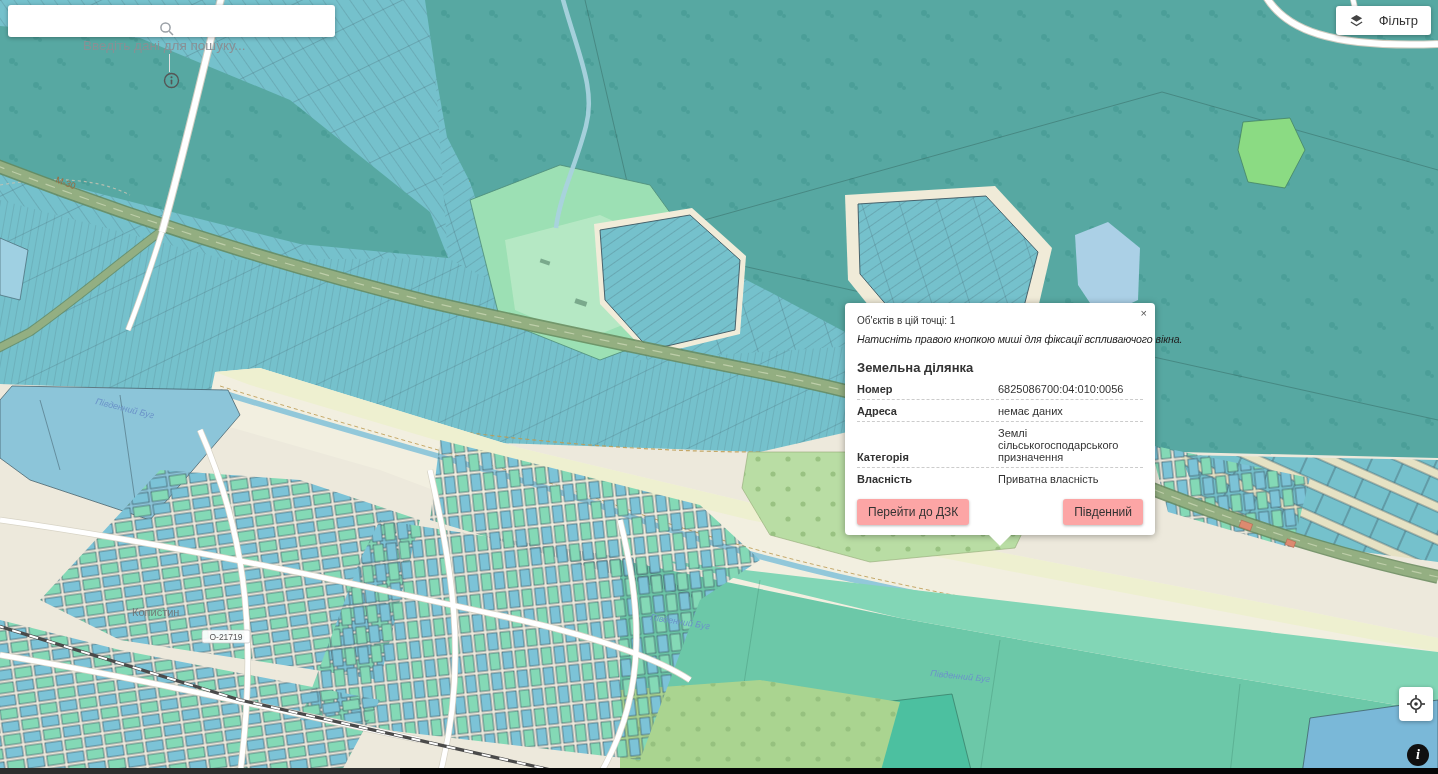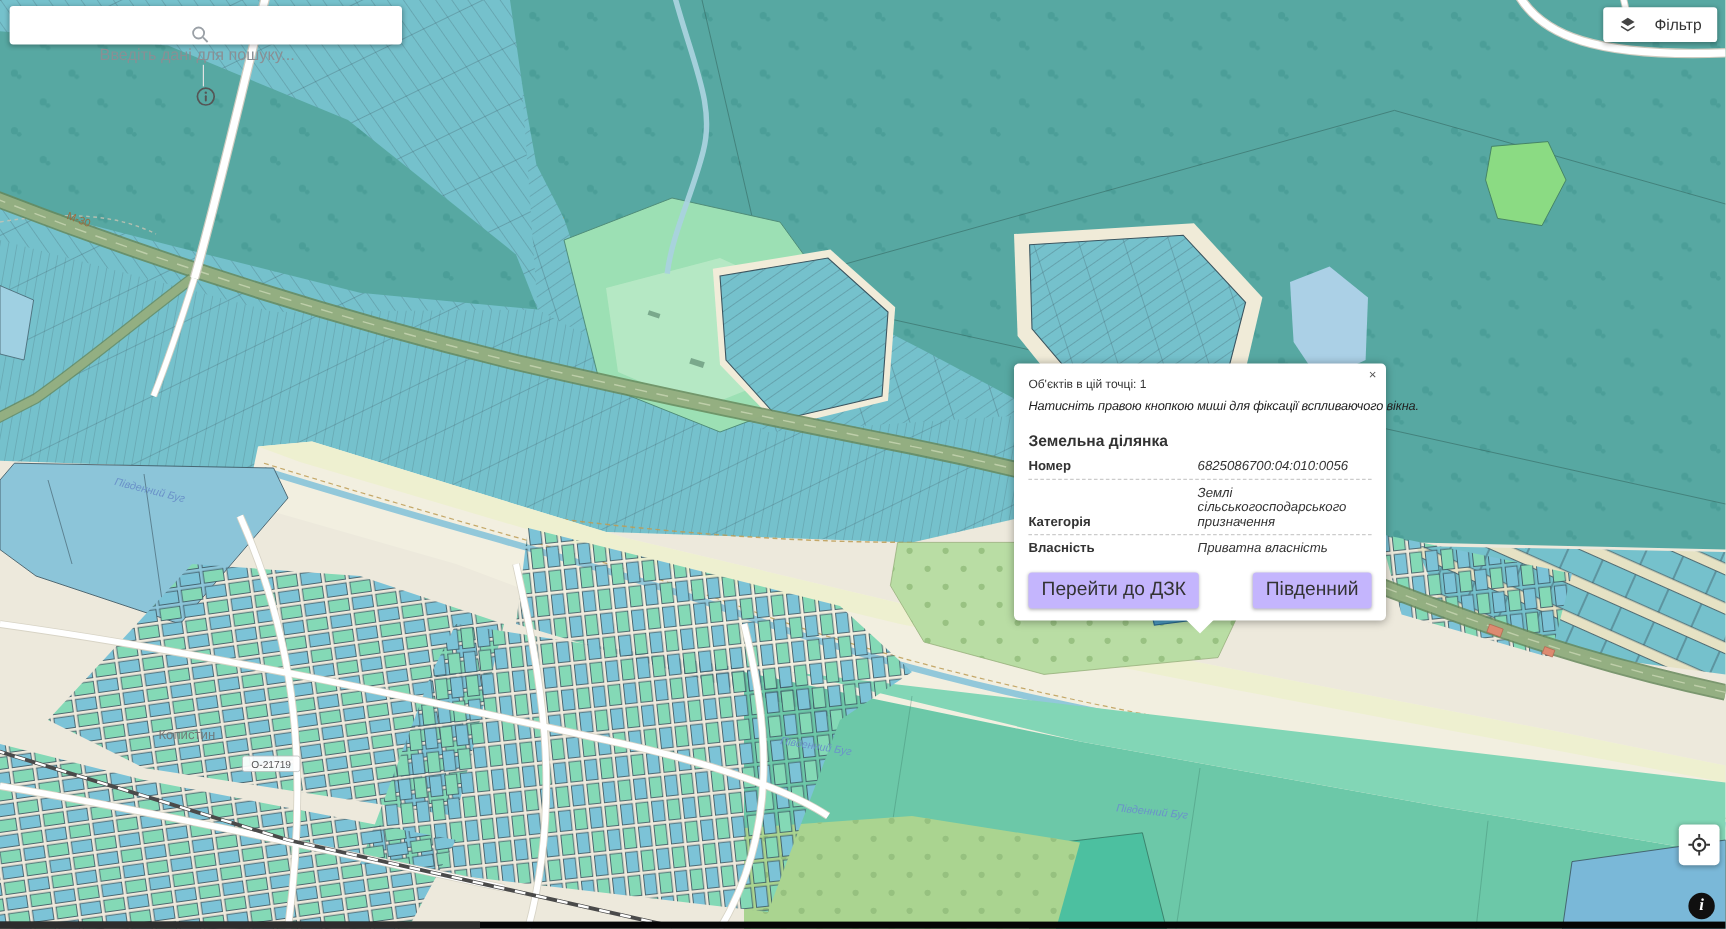--- a/index.html
+++ b/index.html
@@ -39,25 +39,25 @@
   .popup-close{
     position:absolute;top:5px;right:8px;font-size:11px;line-height:11px;color:#555;
     background:none;border:none;cursor:pointer;padding:0;font-family:inherit;
   }
   .objline{font-size:10px;margin:3px 0 7px;}
   .hint{font-style:italic;font-size:10.6px;letter-spacing:-.1px;margin:0 0 15px;color:#222;white-space:nowrap;text-align:center;}
   .sect{font-weight:bold;font-size:13px;margin:0 0 3px;}
   .rowf{display:flex;font-size:11px;padding:4.5px 0;align-items:flex-end;gap:41px;}
   .rowf.dash{border-bottom:1px dashed #ccc;}
   .rowf .lbl{width:100px;flex:none;font-weight:bold;}
-  .rowf .val{flex:1;font-style:italic;}
+  .rowf .val{flex:1;}
   .actions{display:flex;justify-content:space-between;margin-top:10px;}
   .pbtn{
-    background:#c4b5fd;border:none;border-radius:3px;box-shadow:0 1px 3px rgba(0,0,0,.28);
-    padding:6px 11px;font-size:16px;color:#333;cursor:pointer;font-family:"Liberation Sans",sans-serif;
+    background:#fca5a5;border:none;border-radius:3px;box-shadow:0 1px 3px rgba(0,0,0,.28);
+    padding:6px 11px;font-size:12px;color:#333;cursor:pointer;font-family:"Liberation Sans",sans-serif;
   }
   .popup-arrow{
     position:absolute;left:143px;bottom:-11px;width:0;height:0;
     border-left:12px solid transparent;border-right:12px solid transparent;
     border-top:12px solid #fff;
   }
 
   
   .locate-btn{
     position:absolute;right:5px;top:687px;width:34px;height:34px;background:#fff;border:none;
@@ -309,20 +309,24 @@
   <button class="popup-close">×</button>
   <div class="objline">Об'єктів в цій точці: 1</div>
   <div class="hint">Натисніть правою кнопкою миші для фіксації вспливаючого вікна.</div>
   <div class="sect">Земельна ділянка</div>
 
   <div class="rowf dash">
     <span class="lbl">Номер</span>
     <span class="val">6825086700:04:010:0056</span>
   </div>
   <div class="rowf dash">
+    <span class="lbl">Адреса</span>
+    <span class="val">немає даних</span>
+  </div>
+  <div class="rowf dash">
     <span class="lbl">Категорія</span>
     <span class="val">Землі сільськогосподарського призначення</span>
   </div>
   <div class="rowf">
     <span class="lbl">Власність</span>
     <span class="val">Приватна власність</span>
   </div>
 
   <div class="actions">
     <button class="pbtn">Перейти до ДЗК</button>

